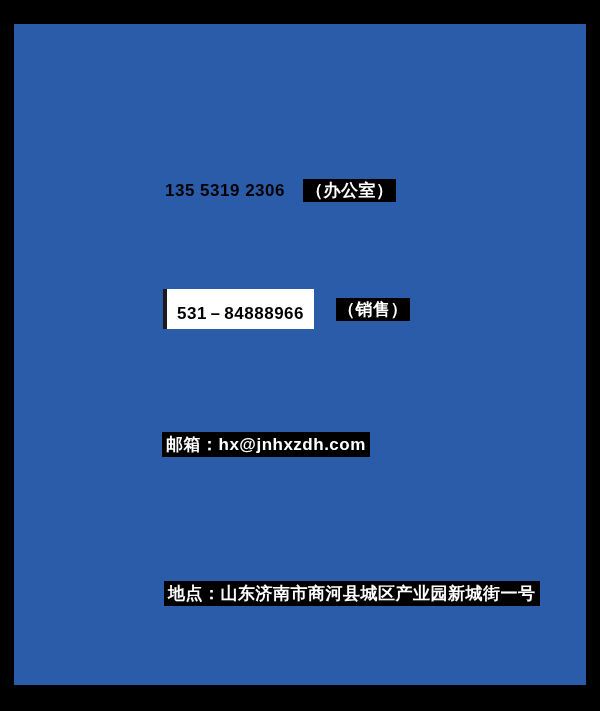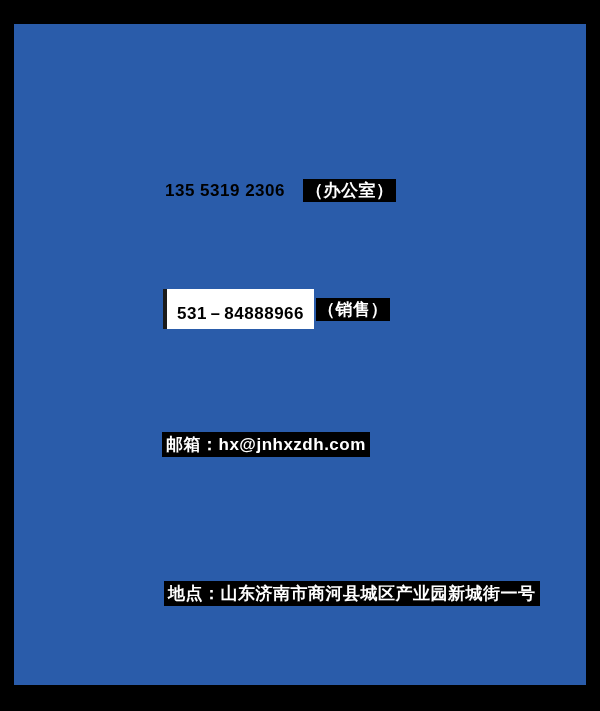--- a/index.html
+++ b/index.html
@@ -50,20 +50,21 @@
       background: var(--sel-bg, #ffffff);
       color: var(--sel-text, #000000);
       padding: 14px 10px 5px 14px;
       margin-right: 2px;
       vertical-align: middle;
       box-shadow: inset 4px 0 0 #1b1b1b;
     }
     .line-sales .hl {
       vertical-align: middle;
       padding: 2px 2px;
+      margin-left: 20px;
     }
     .line-email, .line-address {
       padding: 2px 4px;
     }
   </style>
 </head>
 <body>
 
 <div class="stage">
   <div class="panel">

